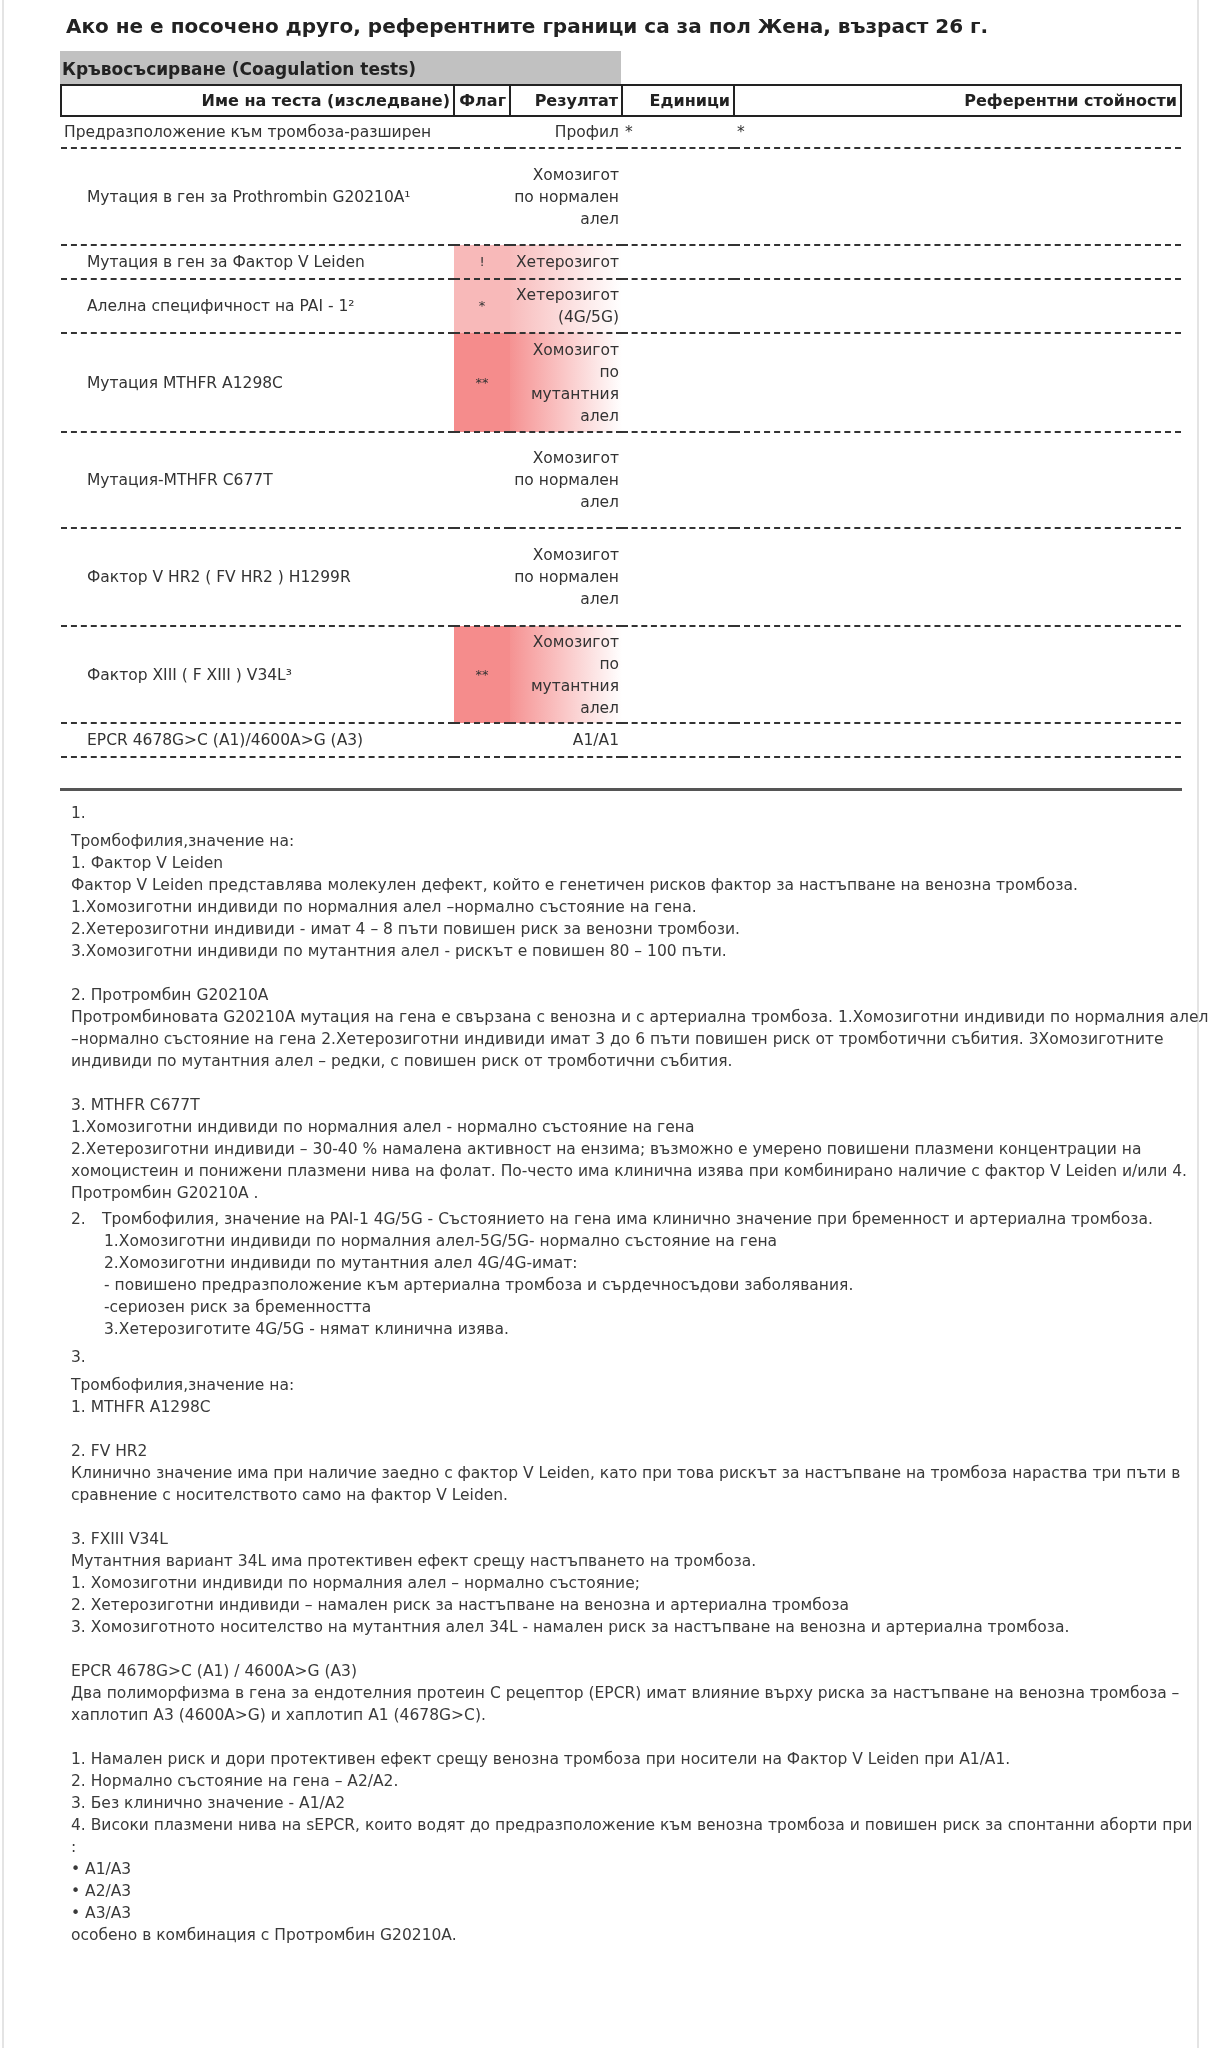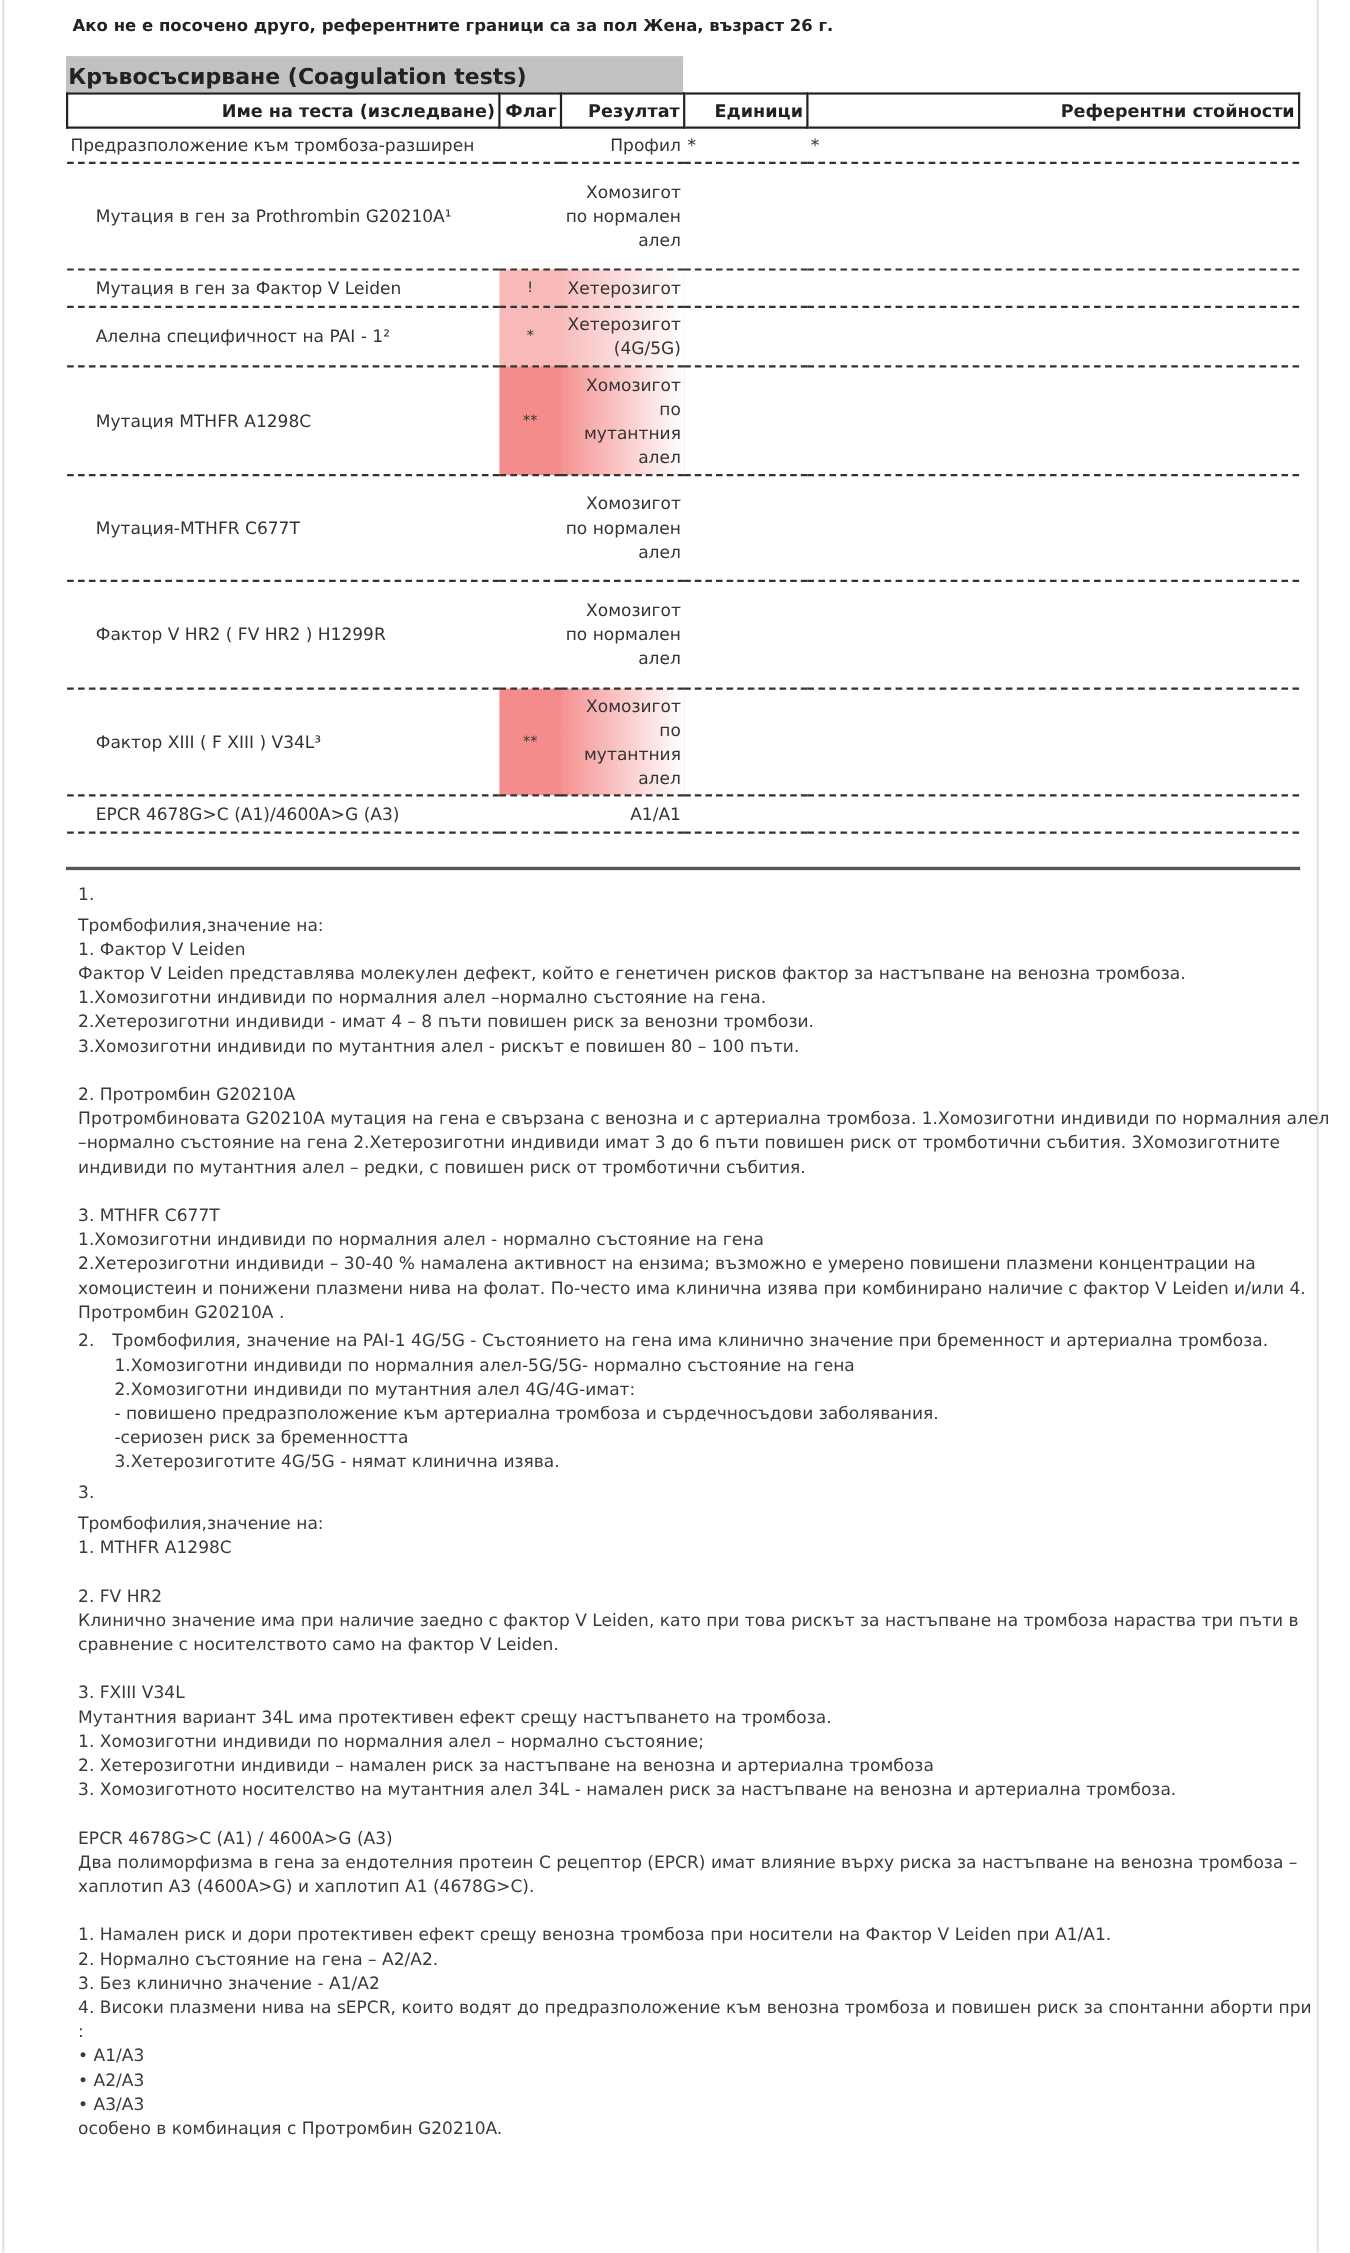--- a/index.html
+++ b/index.html
@@ -1,22 +1,22 @@
 <!DOCTYPE html>
 <html><head>
 <meta charset="utf-8">
 <style>
   html, body { margin: 0; padding: 0; background: #ffffff; }
   body { width: 1227px; height: 2048px; position: relative; overflow: hidden;
          font-family: "DejaVu Sans", sans-serif; color: #333; }
   .edge-left { position: absolute; left: 2px; top: 0; width: 2px; height: 2048px; background: #e4e4e4; }
   .edge-right { position: absolute; left: 1197px; top: 0; width: 2px; height: 2048px; background: #e4e4e4; }
-  .page-title { position: absolute; left: 66px; top: 14px; font-size: 15px; font-weight: bold; color: #222; white-space: nowrap; }
+  .page-title { position: absolute; left: 66px; top: 14px; font-size: 20px; font-weight: bold; color: #222; white-space: nowrap; }
   .section-header { position: absolute; left: 60px; top: 51px; width: 561px; height: 33px; background: #c1c1c1;
-                    font-size: 20px; font-weight: bold; color: #222; line-height: 36px; padding-left: 2px; box-sizing: border-box; }
+                    font-size: 17px; font-weight: bold; color: #222; line-height: 36px; padding-left: 2px; box-sizing: border-box; }
   table.results { position: absolute; left: 60px; top: 84px; width: 1122px; border-collapse: collapse; font-size: 15.5px; }
   table.results th { border: 2px solid #222; font-weight: bold; color: #222; height: 29px; padding: 0 3px; text-align: right; font-size: 16px; }
   table.results th.r { text-align: right; }
   table.results td { border-bottom: 2px dashed #333; padding: 0 3px; color: #333; vertical-align: middle; line-height: 22px; }
   td.name { padding-left: 26px !important; margin-left: 47px; }
   td.name.top { padding-left: 3px !important; }
   td.flag { text-align: center; color: #8a6a6a; font-size: 13px; }
   td.result { text-align: right; }
   td.units, td.ref { text-align: left; }
   .flag-low td.flag { background: #f8b9b9; }

